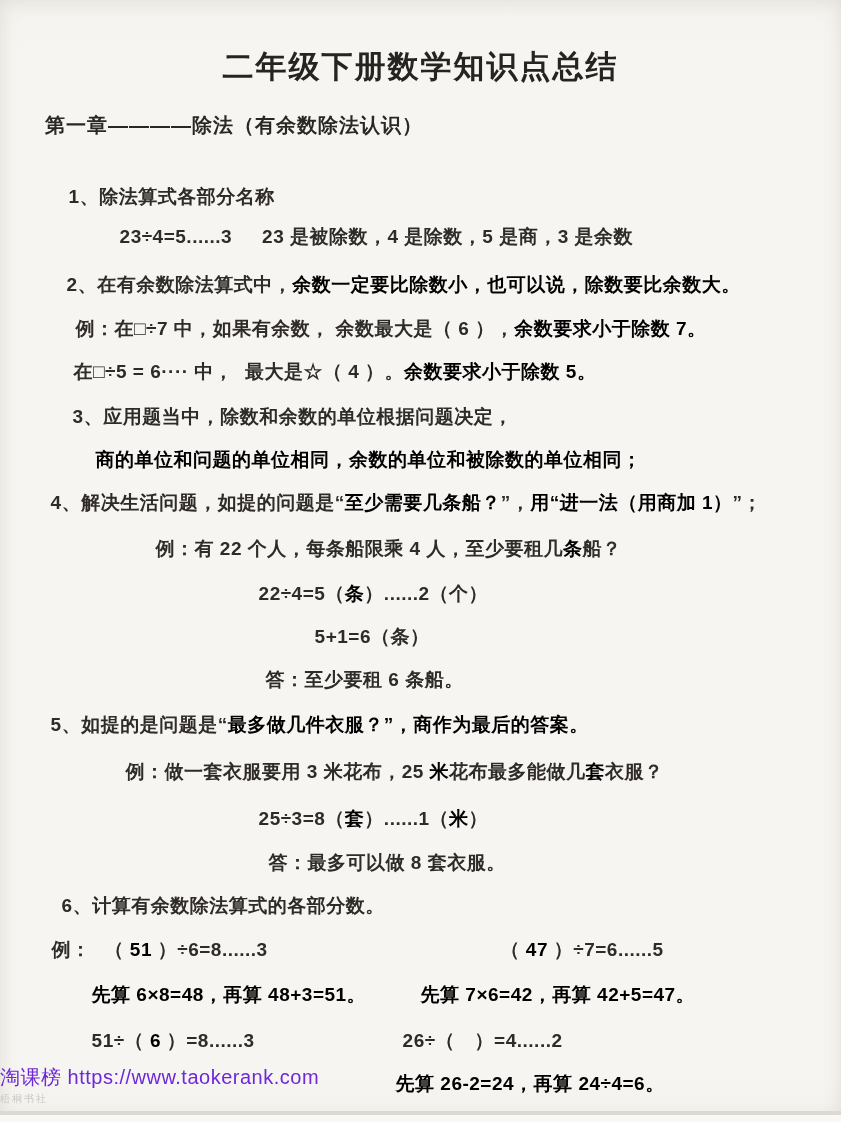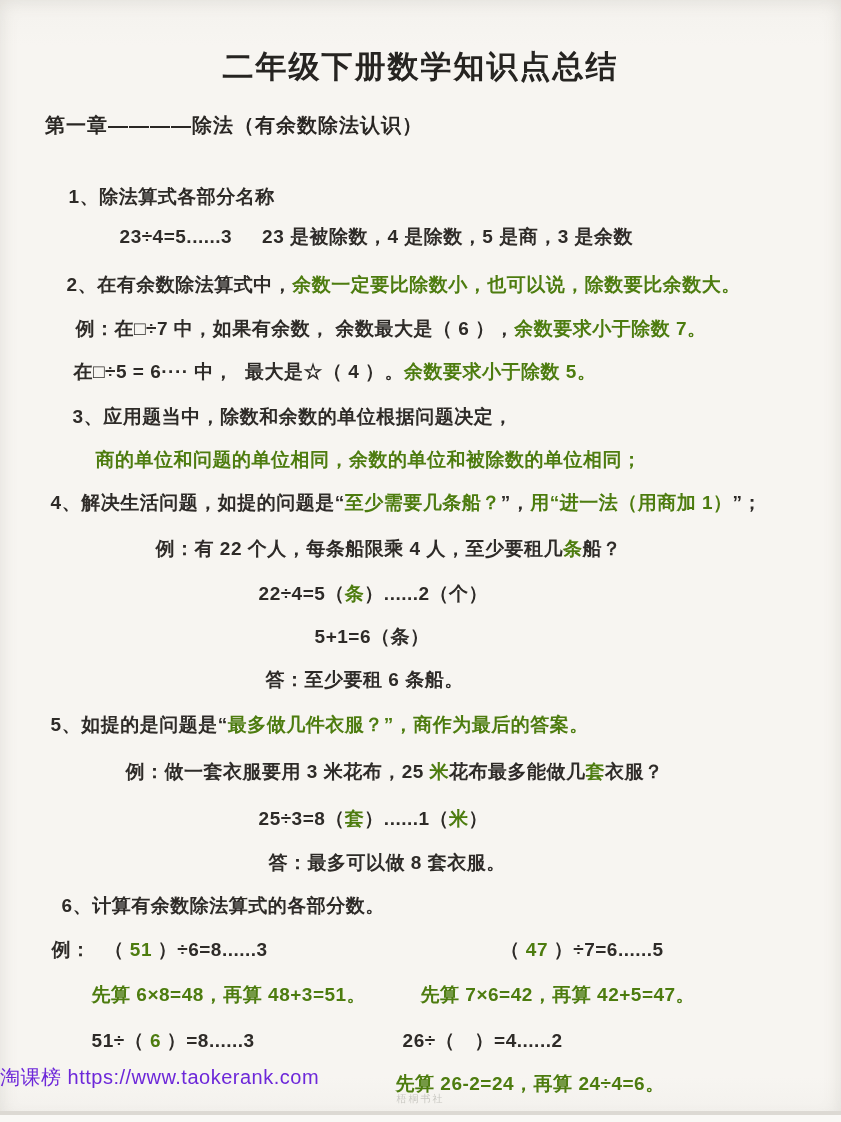--- a/index.html
+++ b/index.html
@@ -12,37 +12,37 @@
   .page-surface{
     position:absolute;left:0;top:0;right:0;bottom:0;
     background:linear-gradient(180deg,#f4f2ee 0%,#f7f5f1 4%,#f7f5f1 96%,#f2f0ec 100%);
     box-shadow:inset 0 0 18px rgba(120,115,105,.18);
   }
   .line{
     position:absolute;white-space:pre;
     font-size:19px;font-weight:600;letter-spacing:.5px;
     color:#2e2b28;
   }
-  .red{color:#4d7c0f;}
+  .red{color:#000000;}
   .title{
     position:absolute;top:46px;left:0;width:100%;text-align:center;
     font-size:31px;font-weight:700;letter-spacing:2px;color:#262421;
   }
   .chapter{
     position:absolute;top:112px;left:45px;
     font-size:20px;font-weight:700;letter-spacing:1px;color:#2a2724;
   }
   .eq{font-weight:600;}
   .gap{display:inline-block;width:30px;}
   .footer-line{
     position:absolute;top:1064px;left:0;width:100%;text-align:left;
     font-size:20px;font-weight:400;color:#6d28d9;letter-spacing:.5px;
   }
   .watermark{
-    position:absolute;top:1092px;left:0;width:100%;text-align:center;
+    position:absolute;top:1092px;left:0;width:100%;text-align:left;
     font-size:10px;color:#c9c8c2;letter-spacing:2px;font-weight:400;
   }
   .bottom-band{
     position:absolute;left:0;top:1111px;width:841px;height:4px;
     background:#dcd9d3;
   }
   .bottom-foot{
     position:absolute;left:0;top:1115px;width:841px;height:7px;
     background:#f9f8f5;
   }

